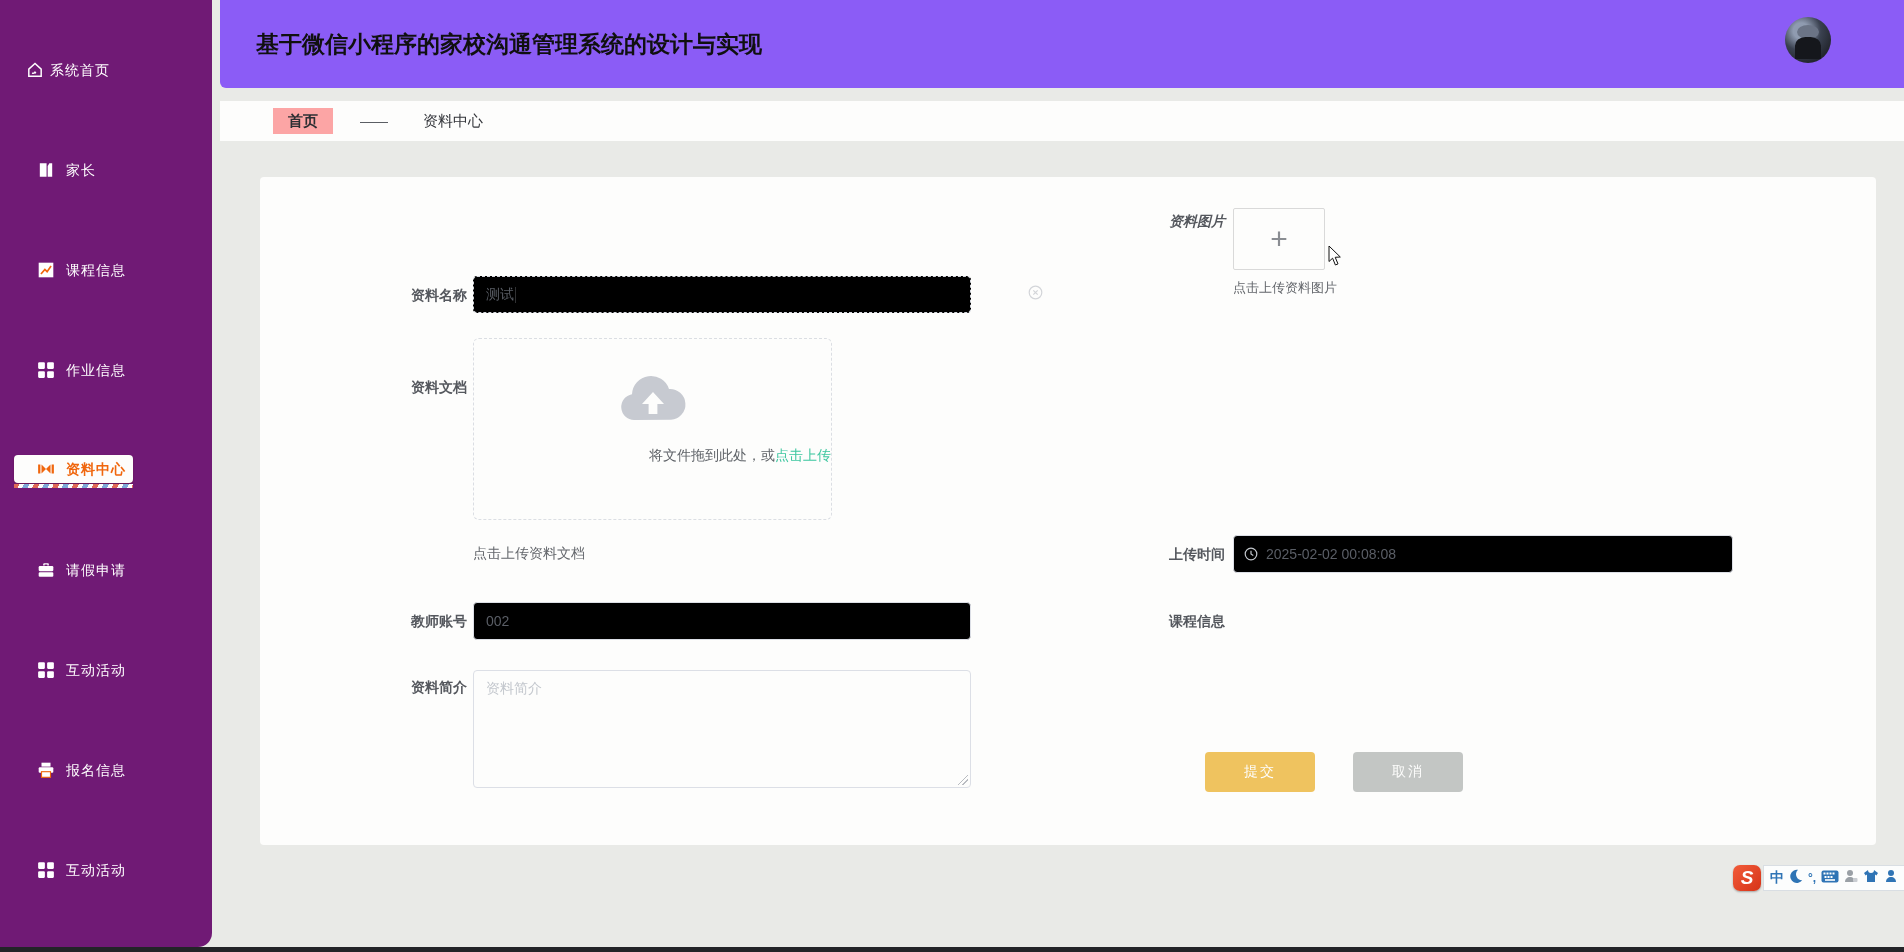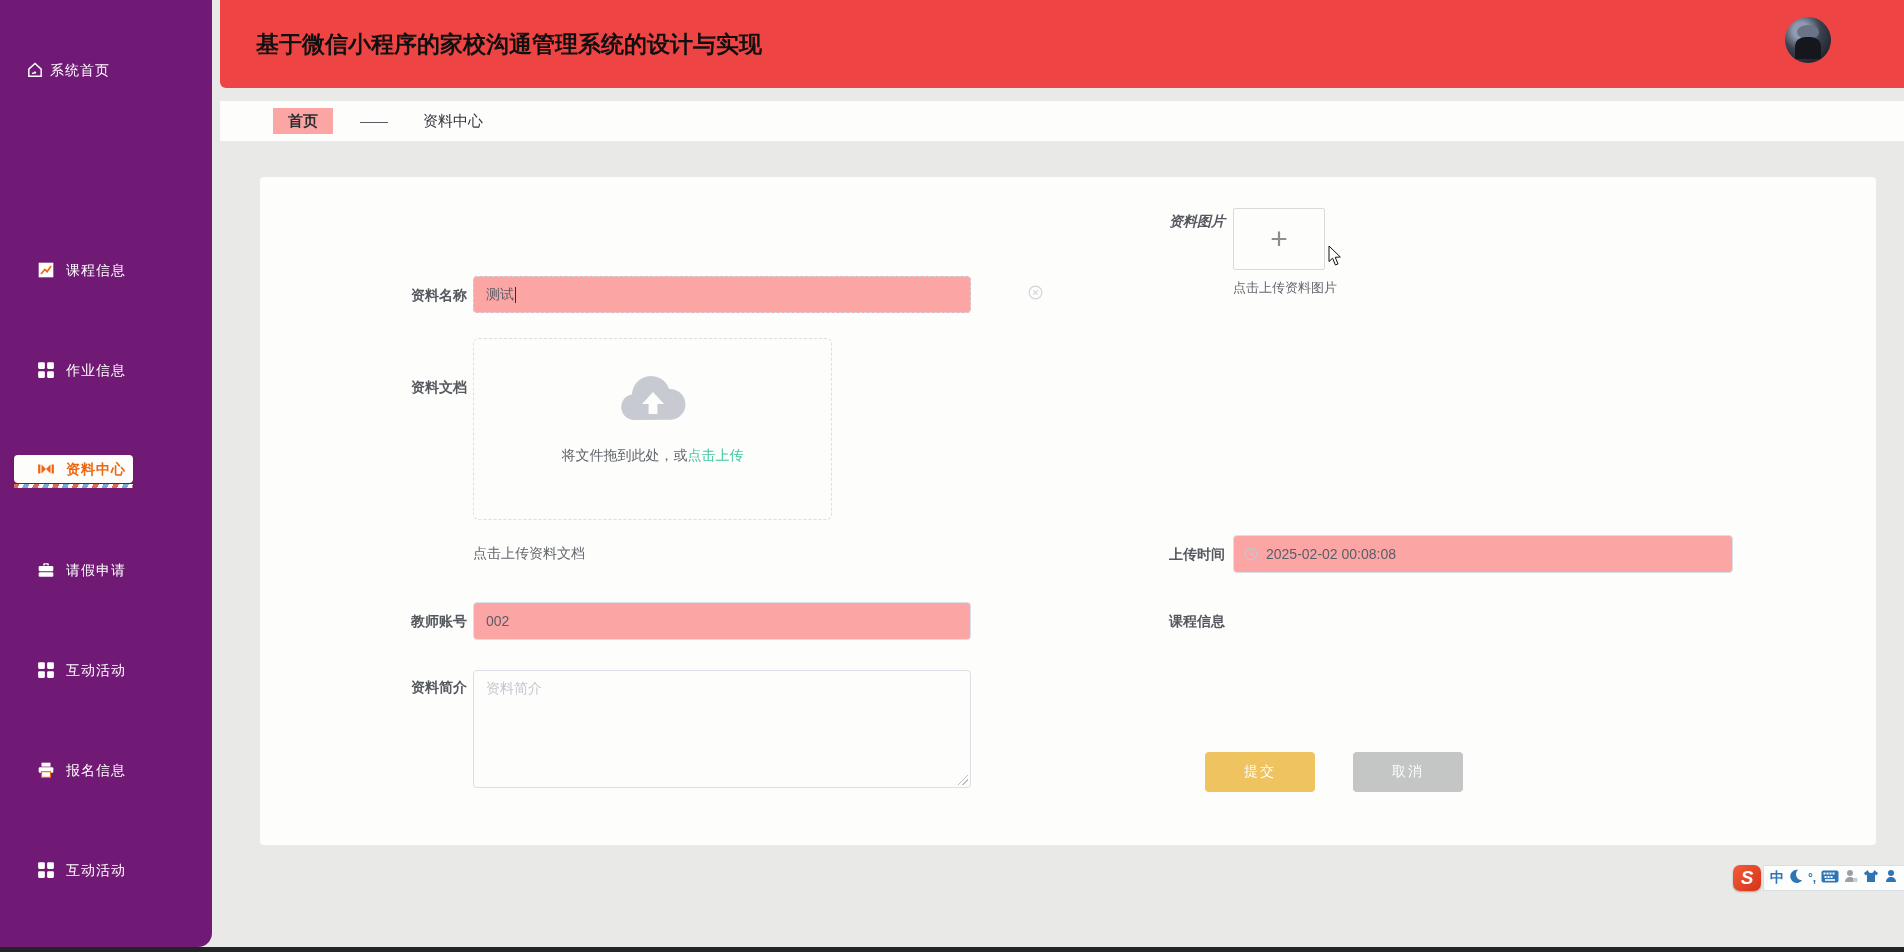--- a/index.html
+++ b/index.html
@@ -20,46 +20,46 @@
   .side-item.lv2 .ic{left:37px;} .side-item.lv2 .lb{left:66px;}
   .side-item.active .pill{position:absolute;left:14px;top:6px;width:119px;height:28px;
         background:#fdfdfc;border-radius:4px;box-shadow:0 1px 2px rgba(90,20,0,.35);}
   .side-item.active .stripe{position:absolute;left:14px;top:35px;width:119px;height:4px;
         background:repeating-linear-gradient(115deg,#e06a5a 0 5px,#fdfdfc 5px 9px,#7fa8d9 9px 14px,#fdfdfc 14px 18px);}
   .side-item.active{color:#f0660d;}
   .side-item.active .ic{left:37px;top:11px;z-index:1;}
   .side-item.active .lb{left:66px;z-index:1;font-weight:700;}
 
   
-  .header{position:absolute;left:220px;top:0;width:1684px;height:88px;background:#ef4444;
+  .header{position:absolute;left:220px;top:0;width:1684px;height:88px;background:#8b5cf6;
           border-radius:0 0 0 6px;}
   .header .title{position:absolute;left:36px;top:0;line-height:88px;font-size:23px;font-weight:700;color:#101010;}
   .avatar{position:absolute;left:1565px;top:17px;width:46px;height:46px;border-radius:50%;cursor:pointer;
           background:radial-gradient(circle at 35% 30%,#8f9bb0 0 18%,#3a4150 45%,#23262e 75%);overflow:hidden;}
   .avatar:before{content:"";position:absolute;left:12px;top:8px;width:22px;height:14px;border-radius:50%;background:#6b7486;}
   .avatar:after{content:"";position:absolute;left:10px;top:20px;width:26px;height:22px;border-radius:40% 40% 0 0;background:#15171c;}
 
   
   .crumbbar{position:absolute;left:220px;top:101px;width:1684px;height:40px;background:#fdfdfc;}
   .crumb-home{position:absolute;left:53px;top:7px;width:60px;height:26px;background:#fca5a5;
               text-align:center;line-height:26px;font-size:15px;font-weight:700;color:#2d2f33;cursor:pointer;}
   .crumb-sep{position:absolute;left:140px;top:0;line-height:40px;font-size:15px;color:#5a5e63;letter-spacing:-2px;}
   .crumb-cur{position:absolute;left:203px;top:0;line-height:40px;font-size:15px;color:#33353a;}
 
   
   .card{position:absolute;left:260px;top:177px;width:1616px;height:668px;background:#fdfdfc;border-radius:4px;}
   .flabel{position:absolute;width:72px;text-align:right;font-size:14px;font-weight:700;color:#55585e;}
-  .finput{position:absolute;background:#fca5a5;border:1px solid #dcdfe6;border-radius:4px;
+  .finput{position:absolute;background:#000000;border:1px solid #dcdfe6;border-radius:4px;
           font-size:14px;color:#5a5e66;box-sizing:border-box;display:flex;align-items:center;cursor:text;}
   .dashed{border:1px dashed #d4d7dd;}
   .caret{display:inline-block;width:1px;height:16px;background:#303133;margin-left:1px;vertical-align:-3px;}
 
   .dropzone{position:absolute;left:213px;top:161px;width:357px;height:180px;border:1px dashed #dbdee3;
             border-radius:6px;cursor:pointer;background:#fdfdfc;}
-  .dz-text{position:absolute;left:0;top:108px;width:100%;text-align:center;font-size:14px;color:#5f6368;}
+  .dz-text{position:absolute;left:0;top:108px;width:100%;text-align:right;font-size:14px;color:#5f6368;}
   .dz-link{color:#3fc7a0;cursor:pointer;}
   .dz-cloud{position:absolute;left:143px;top:33px;width:72px;height:52px;}
   .hint{position:absolute;font-size:13px;color:#63666b;}
 
   .imgbox{position:absolute;left:973px;top:31px;width:90px;height:60px;border:1px solid #d9d9d9;
           border-radius:2px;cursor:pointer;background:#fdfdfc;}
   .imgbox .plus{position:absolute;left:0;top:0;width:100%;height:100%;display:flex;align-items:center;
           justify-content:center;font-size:30px;font-weight:300;color:#8a8d92;}
 
   .textarea{position:absolute;left:213px;top:493px;width:498px;height:118px;border:1px solid #dcdfe6;
@@ -100,20 +100,29 @@
     <div class="side-item lv1" style="top:50px">
       <span class="ic">
         <svg viewBox="0 0 16 16" width="18" height="18" fill="none" stroke="#fff" stroke-width="1.3">
           <path d="M2.5 7.2 8 2.2l5.5 5v6.3h-11z"></path>
             <path d="M5.5 10.5c1 .8 2 .2 2.5-.5l.8.8"></path>
         </svg>
       </span>
       <span class="lb">系统首页</span>
     </div>
 
+    <div class="side-item lv2" style="top:150px">
+      <span class="ic">
+        <svg viewBox="0 0 16 16" width="18" height="18" fill="#fff">
+          <path d="M2.5 2h6v12h-6z"></path>
+            <path d="M9.5 4.5 11 2h2.5v12h-4z"></path>
+        </svg>
+      </span>
+      <span class="lb">家长</span>
+    </div>
 
     <div class="side-item lv2" style="top:250px">
       <span class="ic">
         <svg viewBox="0 0 16 16" width="18" height="18" fill="none" stroke="#fff" stroke-width="1.3">
           <rect x="1.5" y="1.5" width="13" height="13" fill="#fff" stroke="none"></rect>
           <path d="M3.5 11.5 7 7.5l2 2 3.5-5" stroke="#f0660d" stroke-width="1.5"></path>
         </svg>
       </span>
       <span class="lb">课程信息</span>
     </div>

